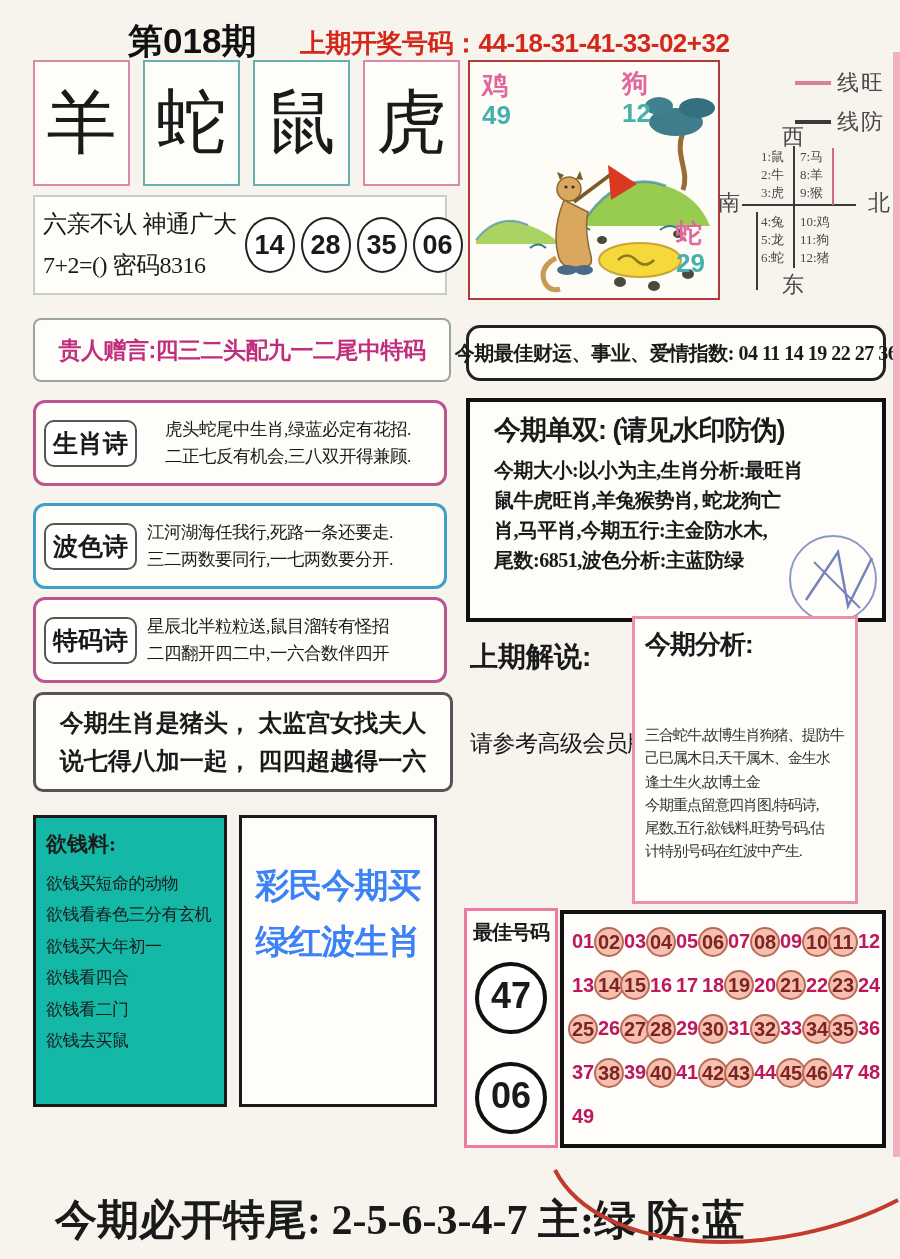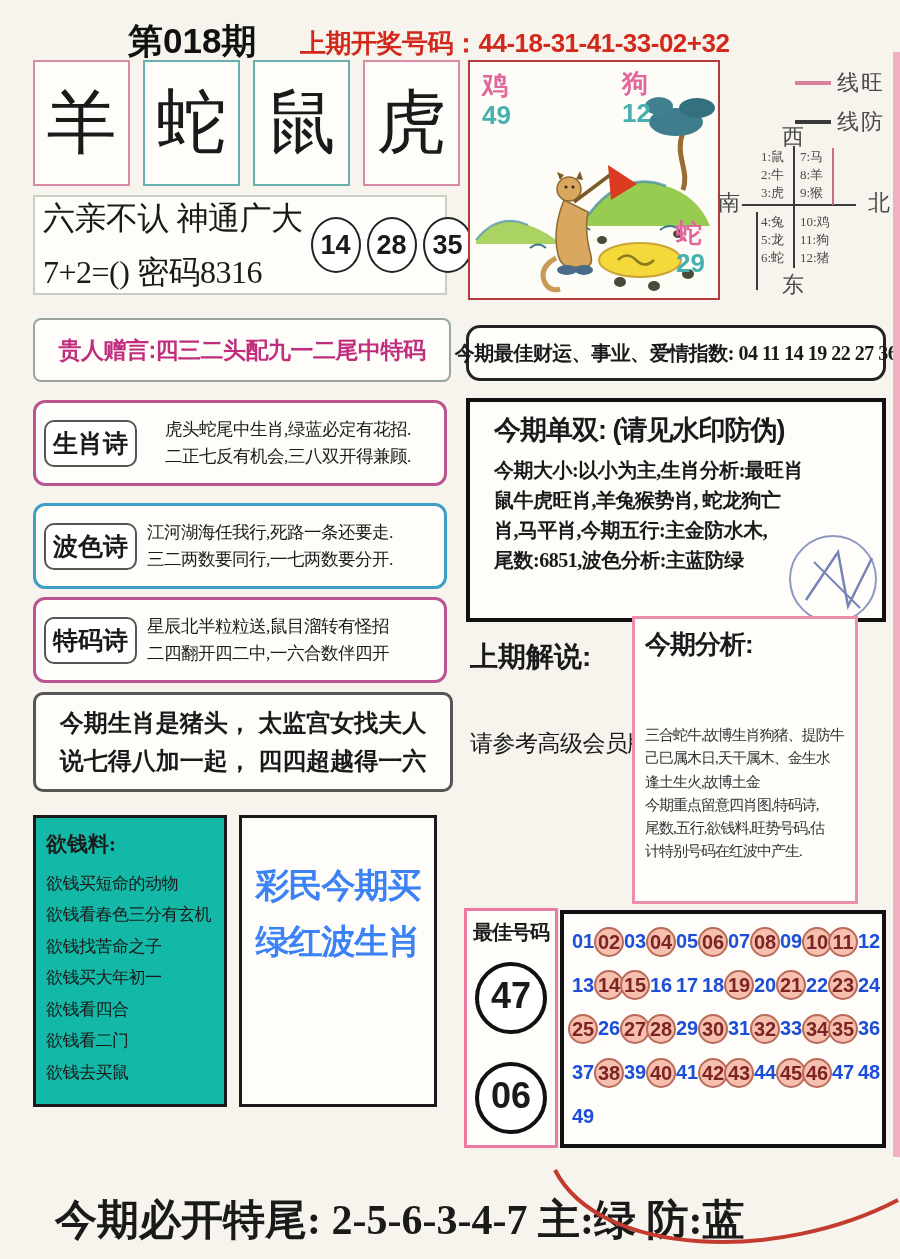--- a/index.html
+++ b/index.html
@@ -11,21 +11,21 @@
   .issue{left:128px;top:18px;font:bold 35px "Liberation Sans","DejaVu Sans",sans-serif;color:#111;}
   .lastdraw{left:300px;top:26px;font:bold 26px "Liberation Sans","DejaVu Sans",sans-serif;color:#d3291d;letter-spacing:-0.5px;}
 
   
   .zboxes{left:33px;top:60px;display:flex;gap:13px;}
   .zbox{width:93px;height:122px;border:2px solid;background:#fefdf9;display:flex;align-items:center;justify-content:center;
         font-size:70px;line-height:1;}
   
   .riddle{left:33px;top:195px;width:414px;height:100px;border:2px solid #c6cfc2;background:#fefdf9;
           display:flex;align-items:center;padding:0 8px;box-sizing:border-box;}
-  .riddle-left{font-size:32px;letter-spacing:-0.5px;line-height:1.7;white-space:nowrap;}
+  .riddle-left{font-size:24px;letter-spacing:-0.5px;line-height:1.7;white-space:nowrap;}
   .riddle-circles{display:flex;gap:6px;margin-left:8px;}
   .rc{width:46px;height:52px;border:2.5px solid #222;border-radius:50%;display:flex;align-items:center;justify-content:center;
       font:bold 27px "Liberation Sans","DejaVu Sans",sans-serif;background:#fff;}
 
   
   .benefactor{left:33px;top:318px;width:414px;height:60px;border:2px solid #9aa5a0;border-radius:8px;background:#fefdf9;
       display:flex;align-items:center;justify-content:center;color:#c02d7d;
       font:bold 23px "Liberation Sans","DejaVu Sans",sans-serif;letter-spacing:-0.5px;}
 
   
@@ -99,21 +99,21 @@
       box-sizing:border-box;padding-top:8px;}
   .best-title{font-size:20px;font-weight:bold;letter-spacing:-1px;}
   .best-circle{width:64px;height:64px;border:4px solid #111;border-radius:50%;margin:16px auto 0;background:#fff;
       font:bold 36px "Liberation Sans","DejaVu Sans",sans-serif;line-height:60px;box-sizing:content-box;}
   .best-circle+.best-circle{margin-top:28px;}
 
   
   .grid{left:560px;top:910px;width:326px;height:238px;border:4px solid #111;background:#fefdf9;box-sizing:border-box;
       padding:6px 6px;display:flex;flex-direction:column;justify-content:space-around;}
   .grid-row{display:flex;align-items:center;height:42px;}
-  .grid-num{flex:0 0 26px;width:26px;text-align:center;font:bold 20px "Liberation Sans","DejaVu Sans",sans-serif;color:#1d4ed8;}
+  .grid-num{flex:0 0 26px;width:26px;text-align:center;font:bold 20px "Liberation Sans","DejaVu Sans",sans-serif;color:#be185d;}
   .grid-num.hl{flex:0 0 30px;width:30px;height:30px;line-height:27px;margin:0 -2px;background:#f6bfae;
       border:2px solid #b96a58;border-radius:50%;color:#7c2424;box-sizing:border-box;}
 
   
   .footer{left:55px;top:1192px;font-weight:bold;font-size:42px;letter-spacing:0px;white-space:nowrap;}
   .red-arc{left:450px;top:1150px;width:450px;height:109px;pointer-events:none;}
   .edge-strip{left:893px;top:52px;width:7px;height:1105px;background:#f2afc0;}
 </style>
 </head>
 <body>
@@ -169,21 +169,20 @@
 
   <div class="abs couplet">
     <div>今期生肖是猪头， 太监宫女找夫人</div>
     <div>说七得八加一起， 四四超越得一六</div>
   </div>
 
   <div class="abs money">
     <div class="money-title">欲钱料:</div>
     <div class="money-item">欲钱买短命的动物</div>
     <div class="money-item">欲钱看春色三分有玄机</div>
-    <div class="money-item">欲钱找苦命之子</div>
     <div class="money-item">欲钱买大年初一</div>
     <div class="money-item">欲钱看四合</div>
     <div class="money-item">欲钱看二门</div>
     <div class="money-item">欲钱去买鼠</div>
   </div>
 
   <div class="abs notice">
     <div class="notice-lines">
       <div>彩民今期买</div>
       <div>绿红波生肖</div>

